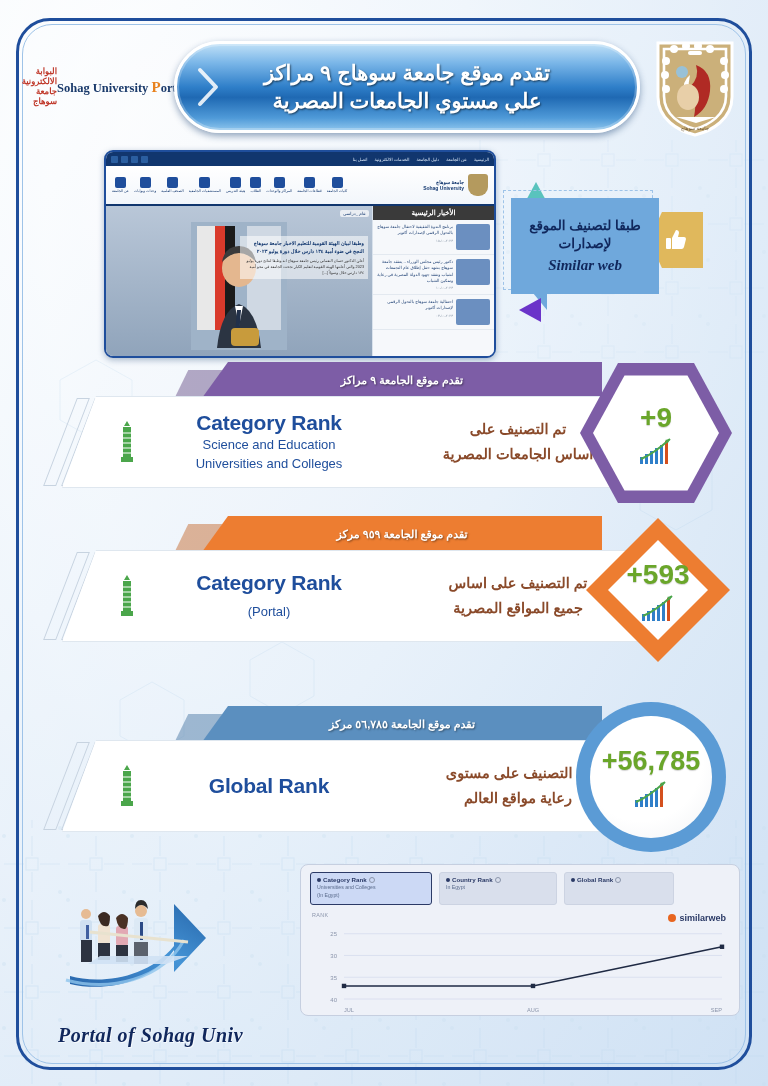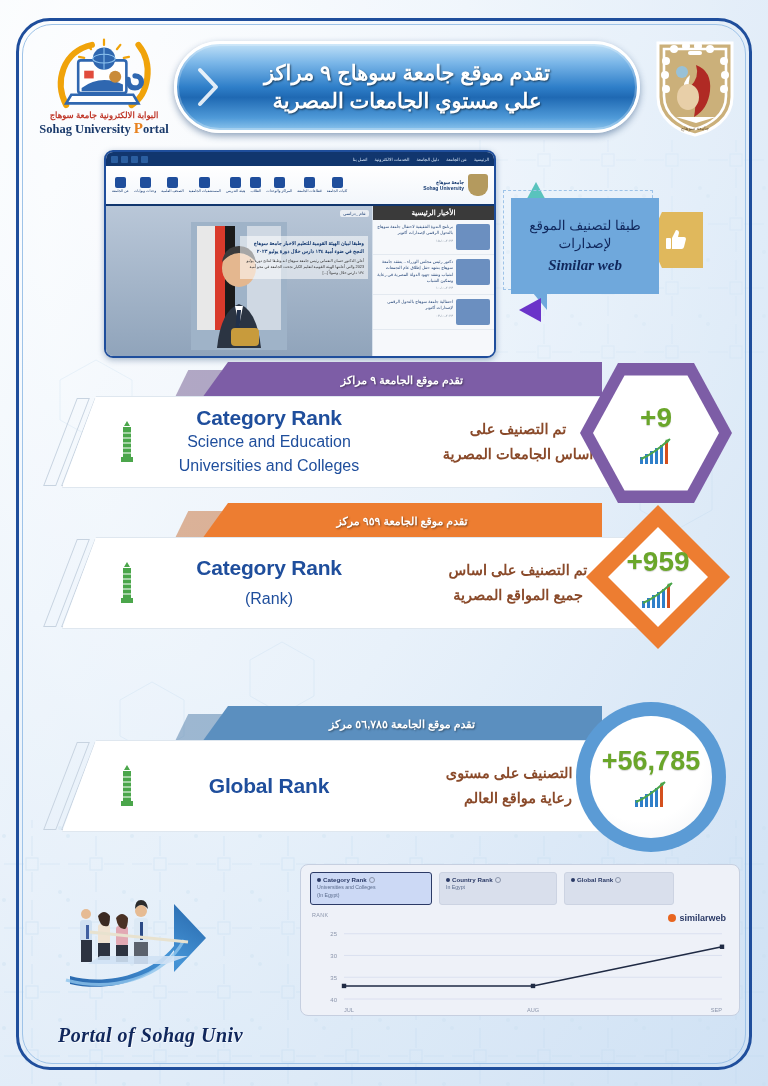--- a/index.html
+++ b/index.html
@@ -46,21 +46,21 @@
     position: absolute;
     left: 30px; top: 28px; right: 30px;
     height: 118px;
     display: flex;
     align-items: center;
     justify-content: space-between;
   }
   .logo-block {
     width: 140px;
     display: flex;
-    flex-direction: column;
+    flex-direction: row;
     align-items: center;
     justify-content: center;
     padding-left: 8px;
     text-align: right;
   }
   .logo-art { width: 104px; height: 74px; }
   .logo-ar {
     font-size: 8.5px;
     color: #c0392b;
     font-weight: bold;
@@ -213,21 +213,21 @@
   }
   .callout .bubble::after {
     content: "";
     position: absolute;
     left: 22px; bottom: -16px;
     border-left: 14px solid transparent;
     border-right: 0 solid transparent;
     border-top: 17px solid #6fa8dc;
   }
   .callout .c-ar {
-    color: #10275c; font-weight: normal; font-size: 13.5px; line-height: 1.25;
+    color: #10275c; font-weight: bold; font-size: 13.5px; line-height: 1.25;
   }
   .callout .c-en {
     color: #10275c; font-weight: bold; font-style: italic;
     font-family: "Liberation Serif", serif; font-size: 15px; margin-top: 3px;
   }
   .callout .dash-box {
     position: absolute; left: 6px; top: 8px;
     width: 150px; height: 100px;
     border: 1px dashed #9ec3e8;
   }
@@ -249,21 +249,21 @@
     position: absolute; left: 22px; bottom: 8px;
     width: 0; height: 0;
     border-top: 12px solid transparent;
     border-bottom: 12px solid transparent;
     border-right: 22px solid #6b34c9;
   }
 
   
   .rank-card { position: absolute; left: 52px; width: 664px; height: 150px; }
   .rc1 { top: 358px; }
-  .rc2 { top: 499px; }
+  .rc2 { top: 512px; }
   .rc3 { top: 702px; }
 
   .rc-banner {
     position: absolute; left: 150px; top: 4px;
     width: 400px; height: 36px;
     clip-path: polygon(26px 0, 100% 0, 100% 100%, 0 100%);
     display: flex; align-items: center; justify-content: center;
     direction: rtl;
   }
   .rc-banner span {
@@ -306,21 +306,21 @@
     display: flex; align-items: center; gap: 10px;
     padding-left: 56px;
   }
   .tower-icon { width: 16px; height: 42px; flex: 0 0 auto; }
   .rc-titles { text-align: center; width: 100%; }
   .rc-title {
     font-size: 21px; font-weight: bold; color: #1f4e9c;
     letter-spacing: -.2px;
   }
   .rc-sub {
-    font-size: 16px; color: #1f4e9c; line-height: 1.42; margin-top: 1px;
+    font-size: 13px; color: #1f4e9c; line-height: 1.42; margin-top: 1px;
   }
 
   .rc-right {
     flex: 1; direction: rtl; text-align: center;
     padding-right: 18px;
   }
   .rc-ar { font-size: 14.5px; font-weight: bold; color: #8a4a2a; line-height: 1.75; }
 
   
   .badge {
@@ -731,33 +731,33 @@
         <svg class="tower-icon" viewBox="0 0 16 42">
           <path d="M8 0 l3 5 h-6z" fill="#4ba64b"></path>
           <rect x="4" y="6" width="8" height="30" fill="#4ba64b"></rect>
           <rect x="2" y="36" width="12" height="5" fill="#4ba64b"></rect>
           <g stroke="#ffffff" stroke-width="1">
             <path d="M4 12h8M4 17h8M4 22h8M4 27h8M4 32h8"></path>
           </g>
         </svg>
         <div class="rc-titles">
           <div class="rc-title">Category Rank</div>
-          <div class="rc-sub" style="margin-top:8px">(Rank)</div>
+          <div class="rc-sub" style="margin-top:8px">(Portal)</div>
         </div>
       </div>
       <div class="rc-right">
         <div class="rc-ar">تم التصنيف على اساس</div>
         <div class="rc-ar">جميع المواقع المصرية</div>
       </div>
     </div>
     <div class="badge badge-diamond">
       <div class="dia-outer"></div>
       <div class="dia-inner"></div>
       <div class="badge-stack">
-        <div class="b-num" style="font-size:28px">+959</div>
+        <div class="b-num" style="font-size:28px">+593</div>
         <svg class="b-chart" viewBox="0 0 34 28">
           <rect x="1" y="20" width="3" height="7" fill="#2f7fc9"></rect>
           <rect x="6" y="17" width="3" height="10" fill="#2f7fc9"></rect>
           <rect x="11" y="14" width="3" height="13" fill="#2f7fc9"></rect>
           <rect x="16" y="11" width="3" height="16" fill="#2f7fc9"></rect>
           <rect x="21" y="8" width="3" height="19" fill="#2f7fc9"></rect>
           <rect x="26" y="4" width="3" height="23" fill="#d4501e"></rect>
           <path d="M2 22 C12 18 22 10 31 2" fill="none" stroke="#4ba64b" stroke-width="2"></path>
           <path d="M31 2 l-5 1 l3 3z" fill="#4ba64b"></path>
         </svg>

